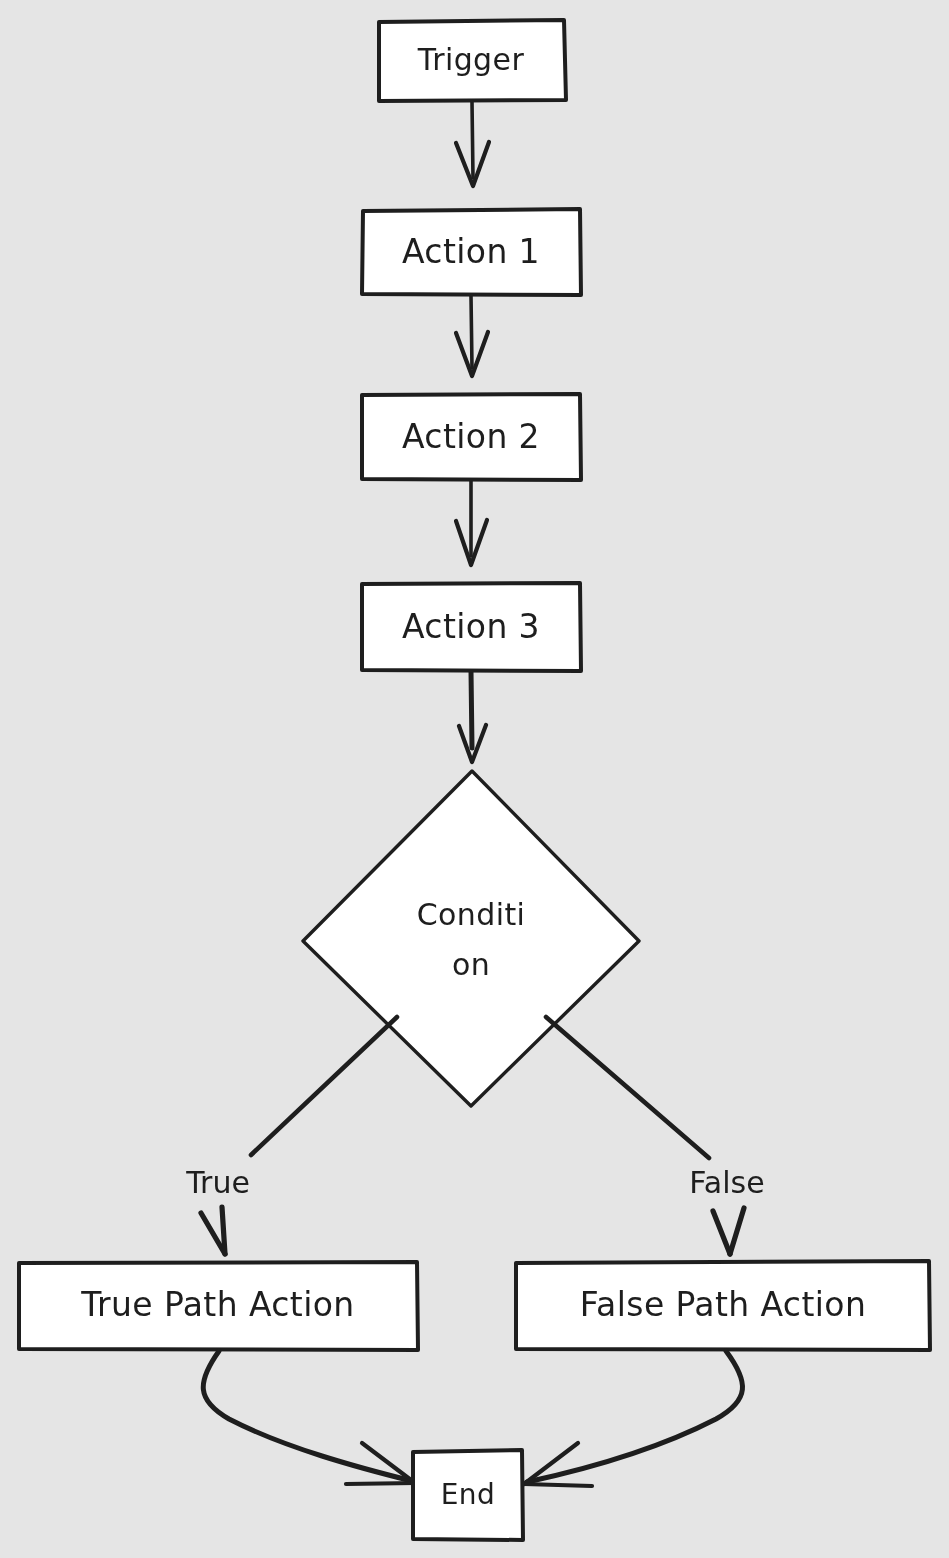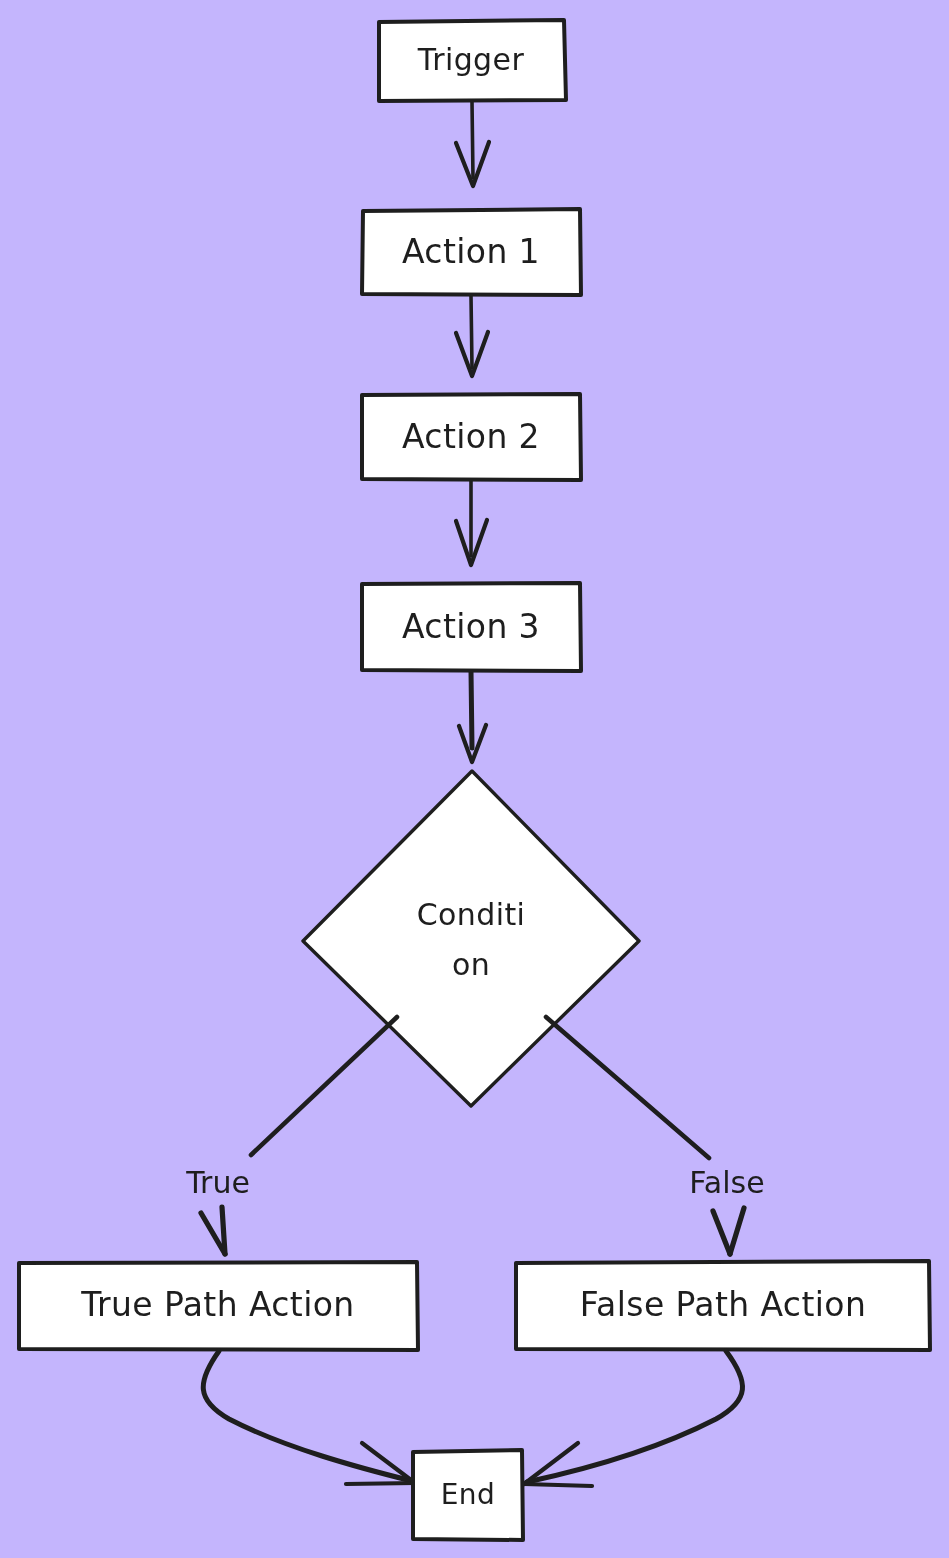--- a/index.html
+++ b/index.html
@@ -11,21 +11,21 @@
   body {
     width: 949px;
     height: 1558px;
     font-family: "DejaVu Sans", sans-serif;
     overflow: hidden;
   }
   #diagram-root {
     position: relative;
     width: 949px;
     height: 1558px;
-    background: #c4b5fd;
+    background: #e5e5e5;
   }
   svg.flowchart {
     display: block;
     width: 949px;
     height: 1558px;
   }
   .node-shape {
     fill: #ffffff;
     stroke: #1e1e1e;
     stroke-width: 4;

